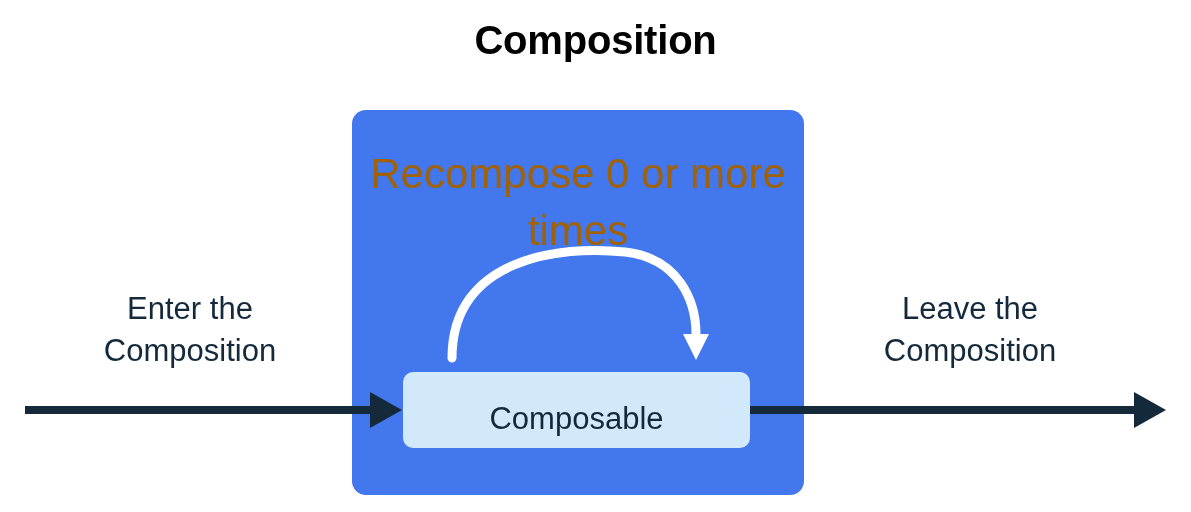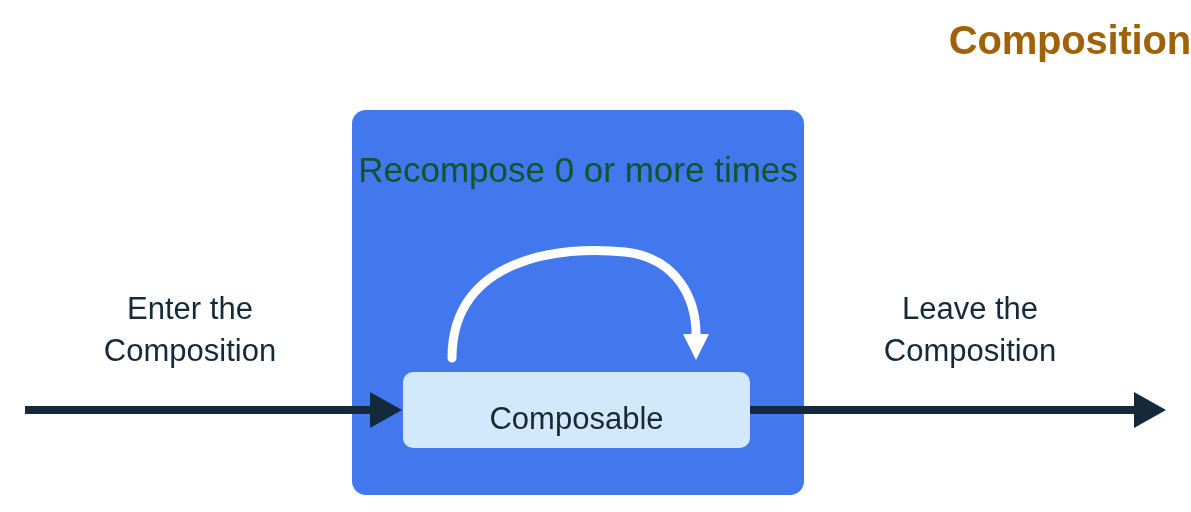--- a/index.html
+++ b/index.html
@@ -17,24 +17,24 @@
     background: #ffffff;
     overflow: hidden;
   }
 
   
   .diagram-title {
     position: absolute;
     left: 0;
     top: 16px;
     width: 1191px;
-    text-align: right;
+    text-align: center;
     font-size: 40px;
     font-weight: bold;
-    color: #a16207;
+    color: #000000;
     letter-spacing: -0.2px;
     line-height: 1.2;
   }
 
   
   .composition-box {
     position: absolute;
     left: 352px;
     top: 110px;
     width: 452px;
@@ -43,22 +43,22 @@
     border-radius: 14px;
   }
 
   
   .recompose-label {
     position: absolute;
     left: 352px;
     top: 146px;
     width: 452px;
     text-align: center;
-    color: #14532d;
-    font-size: 35px;
+    color: #a16207;
+    font-size: 42px;
     line-height: 1.35;
     font-weight: normal;
   }
 
   
   .composable-box {
     position: absolute;
     left: 403px;
     top: 372px;
     width: 347px;

